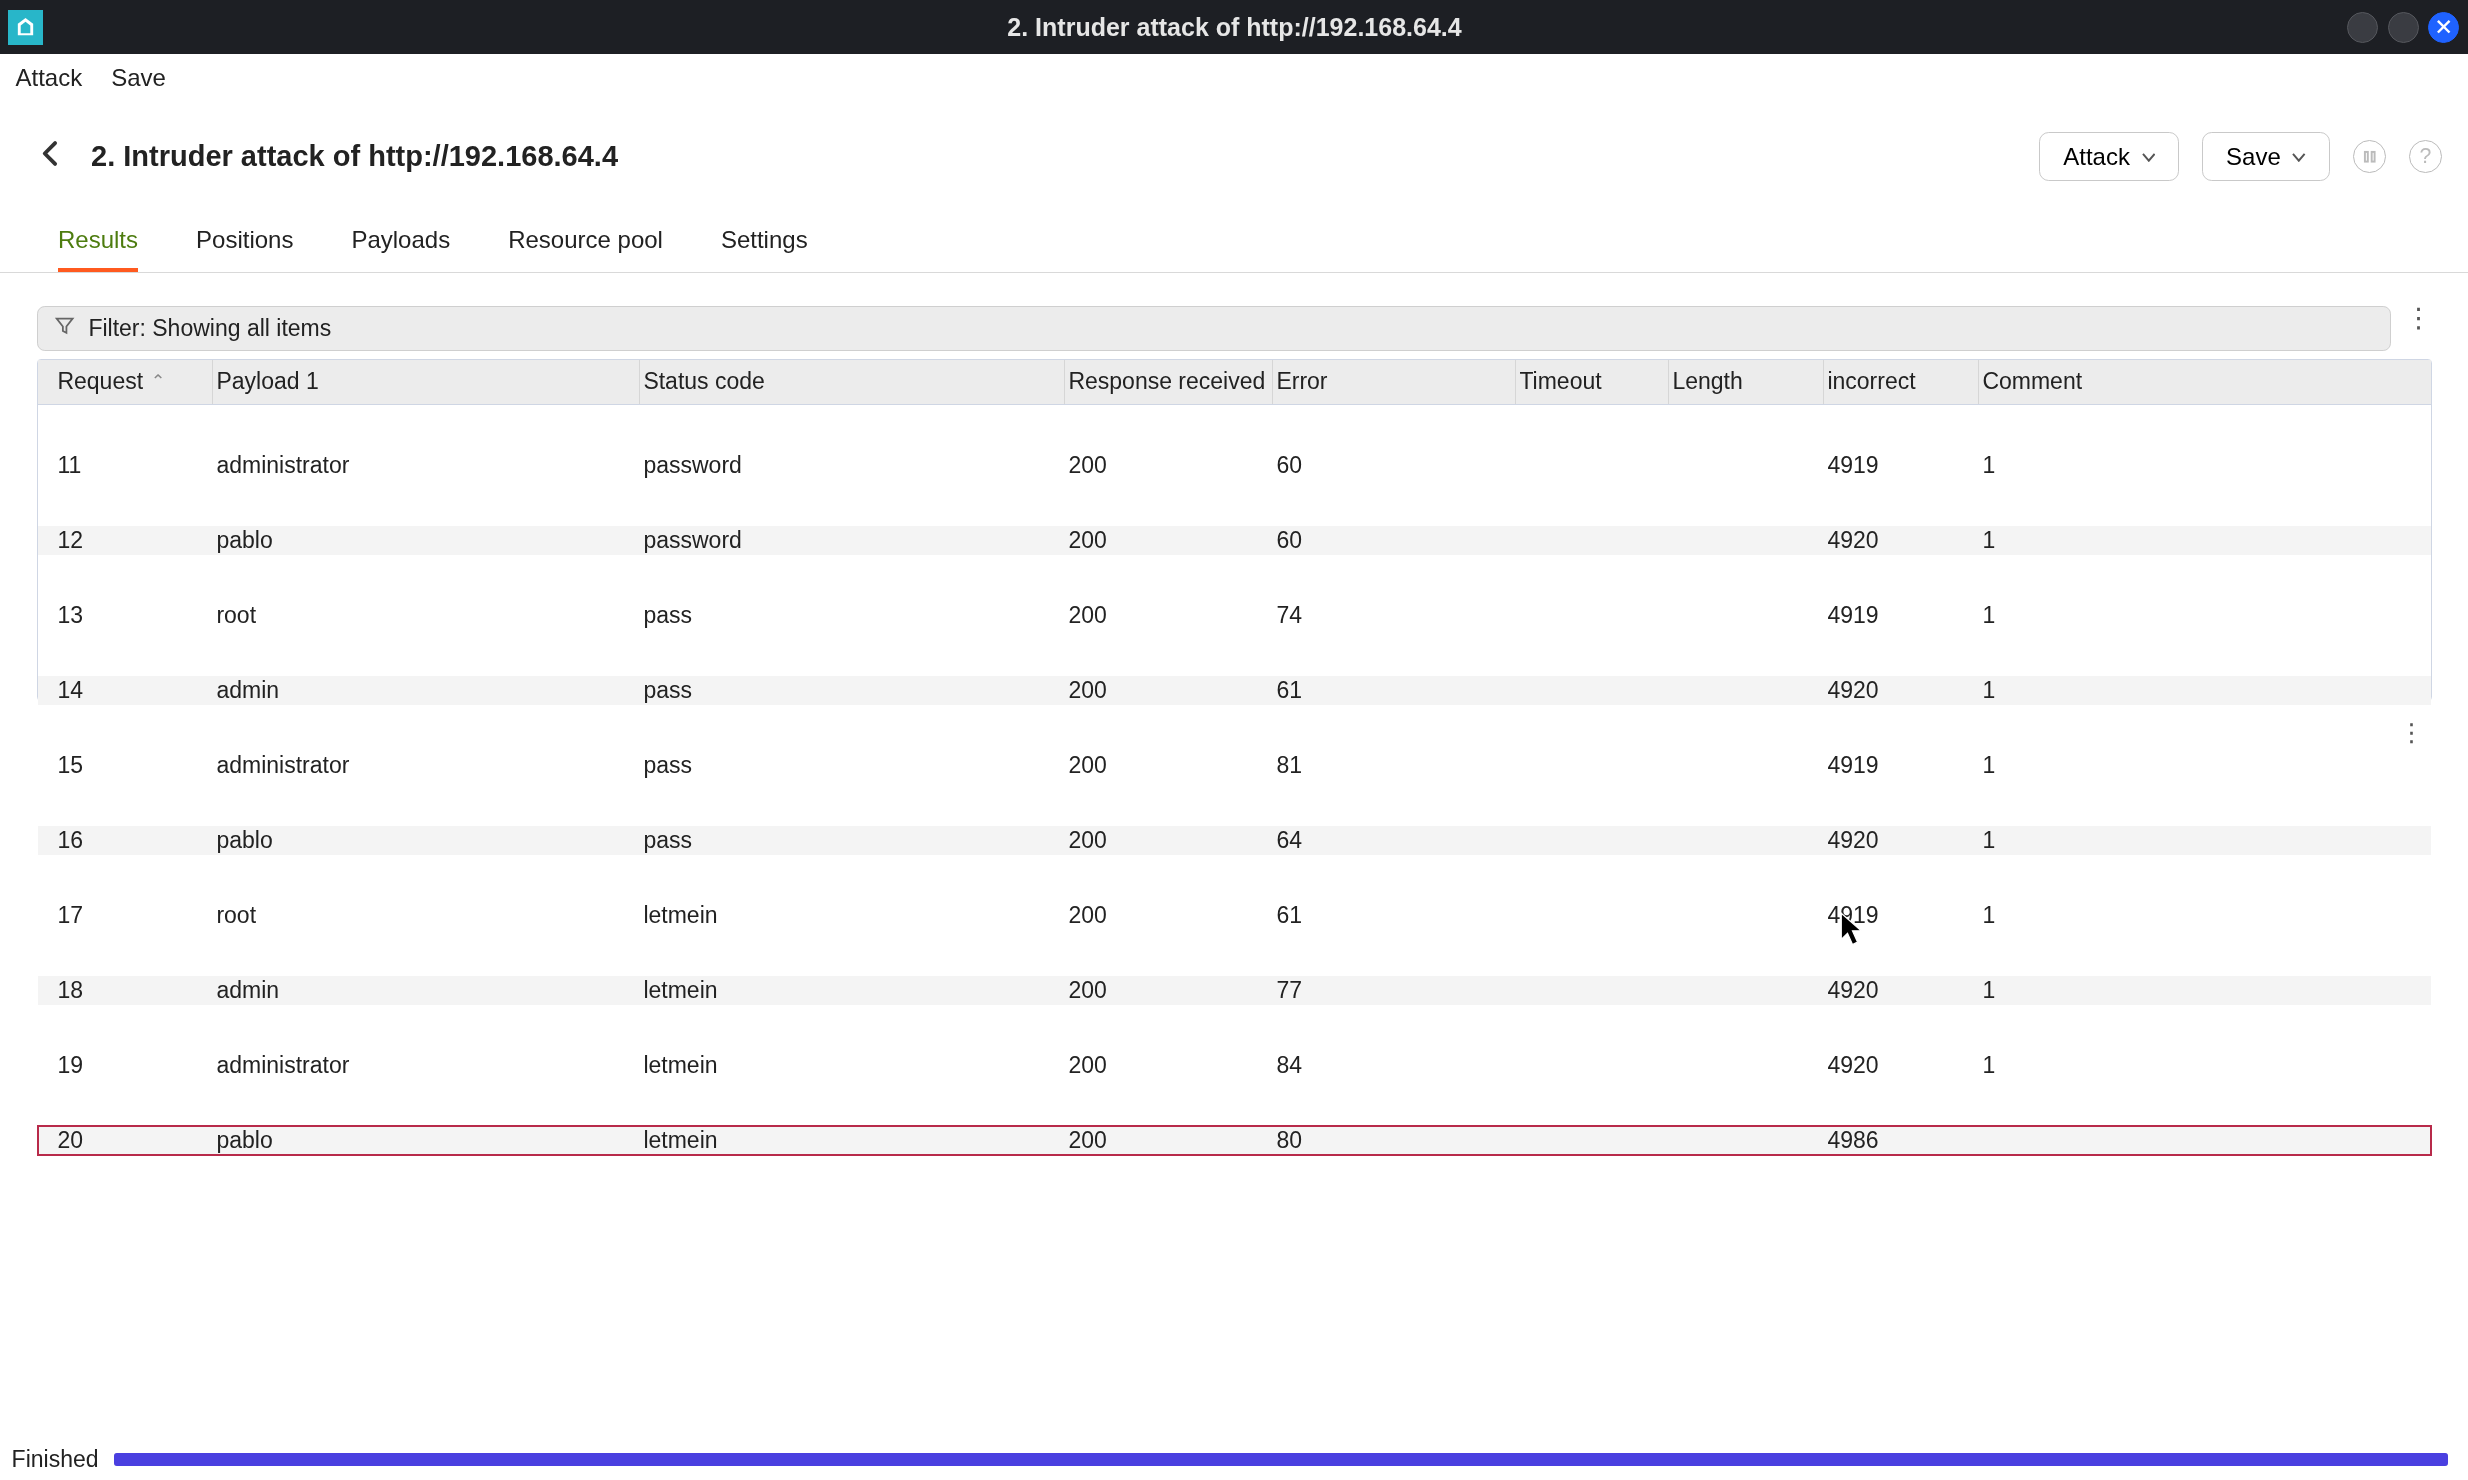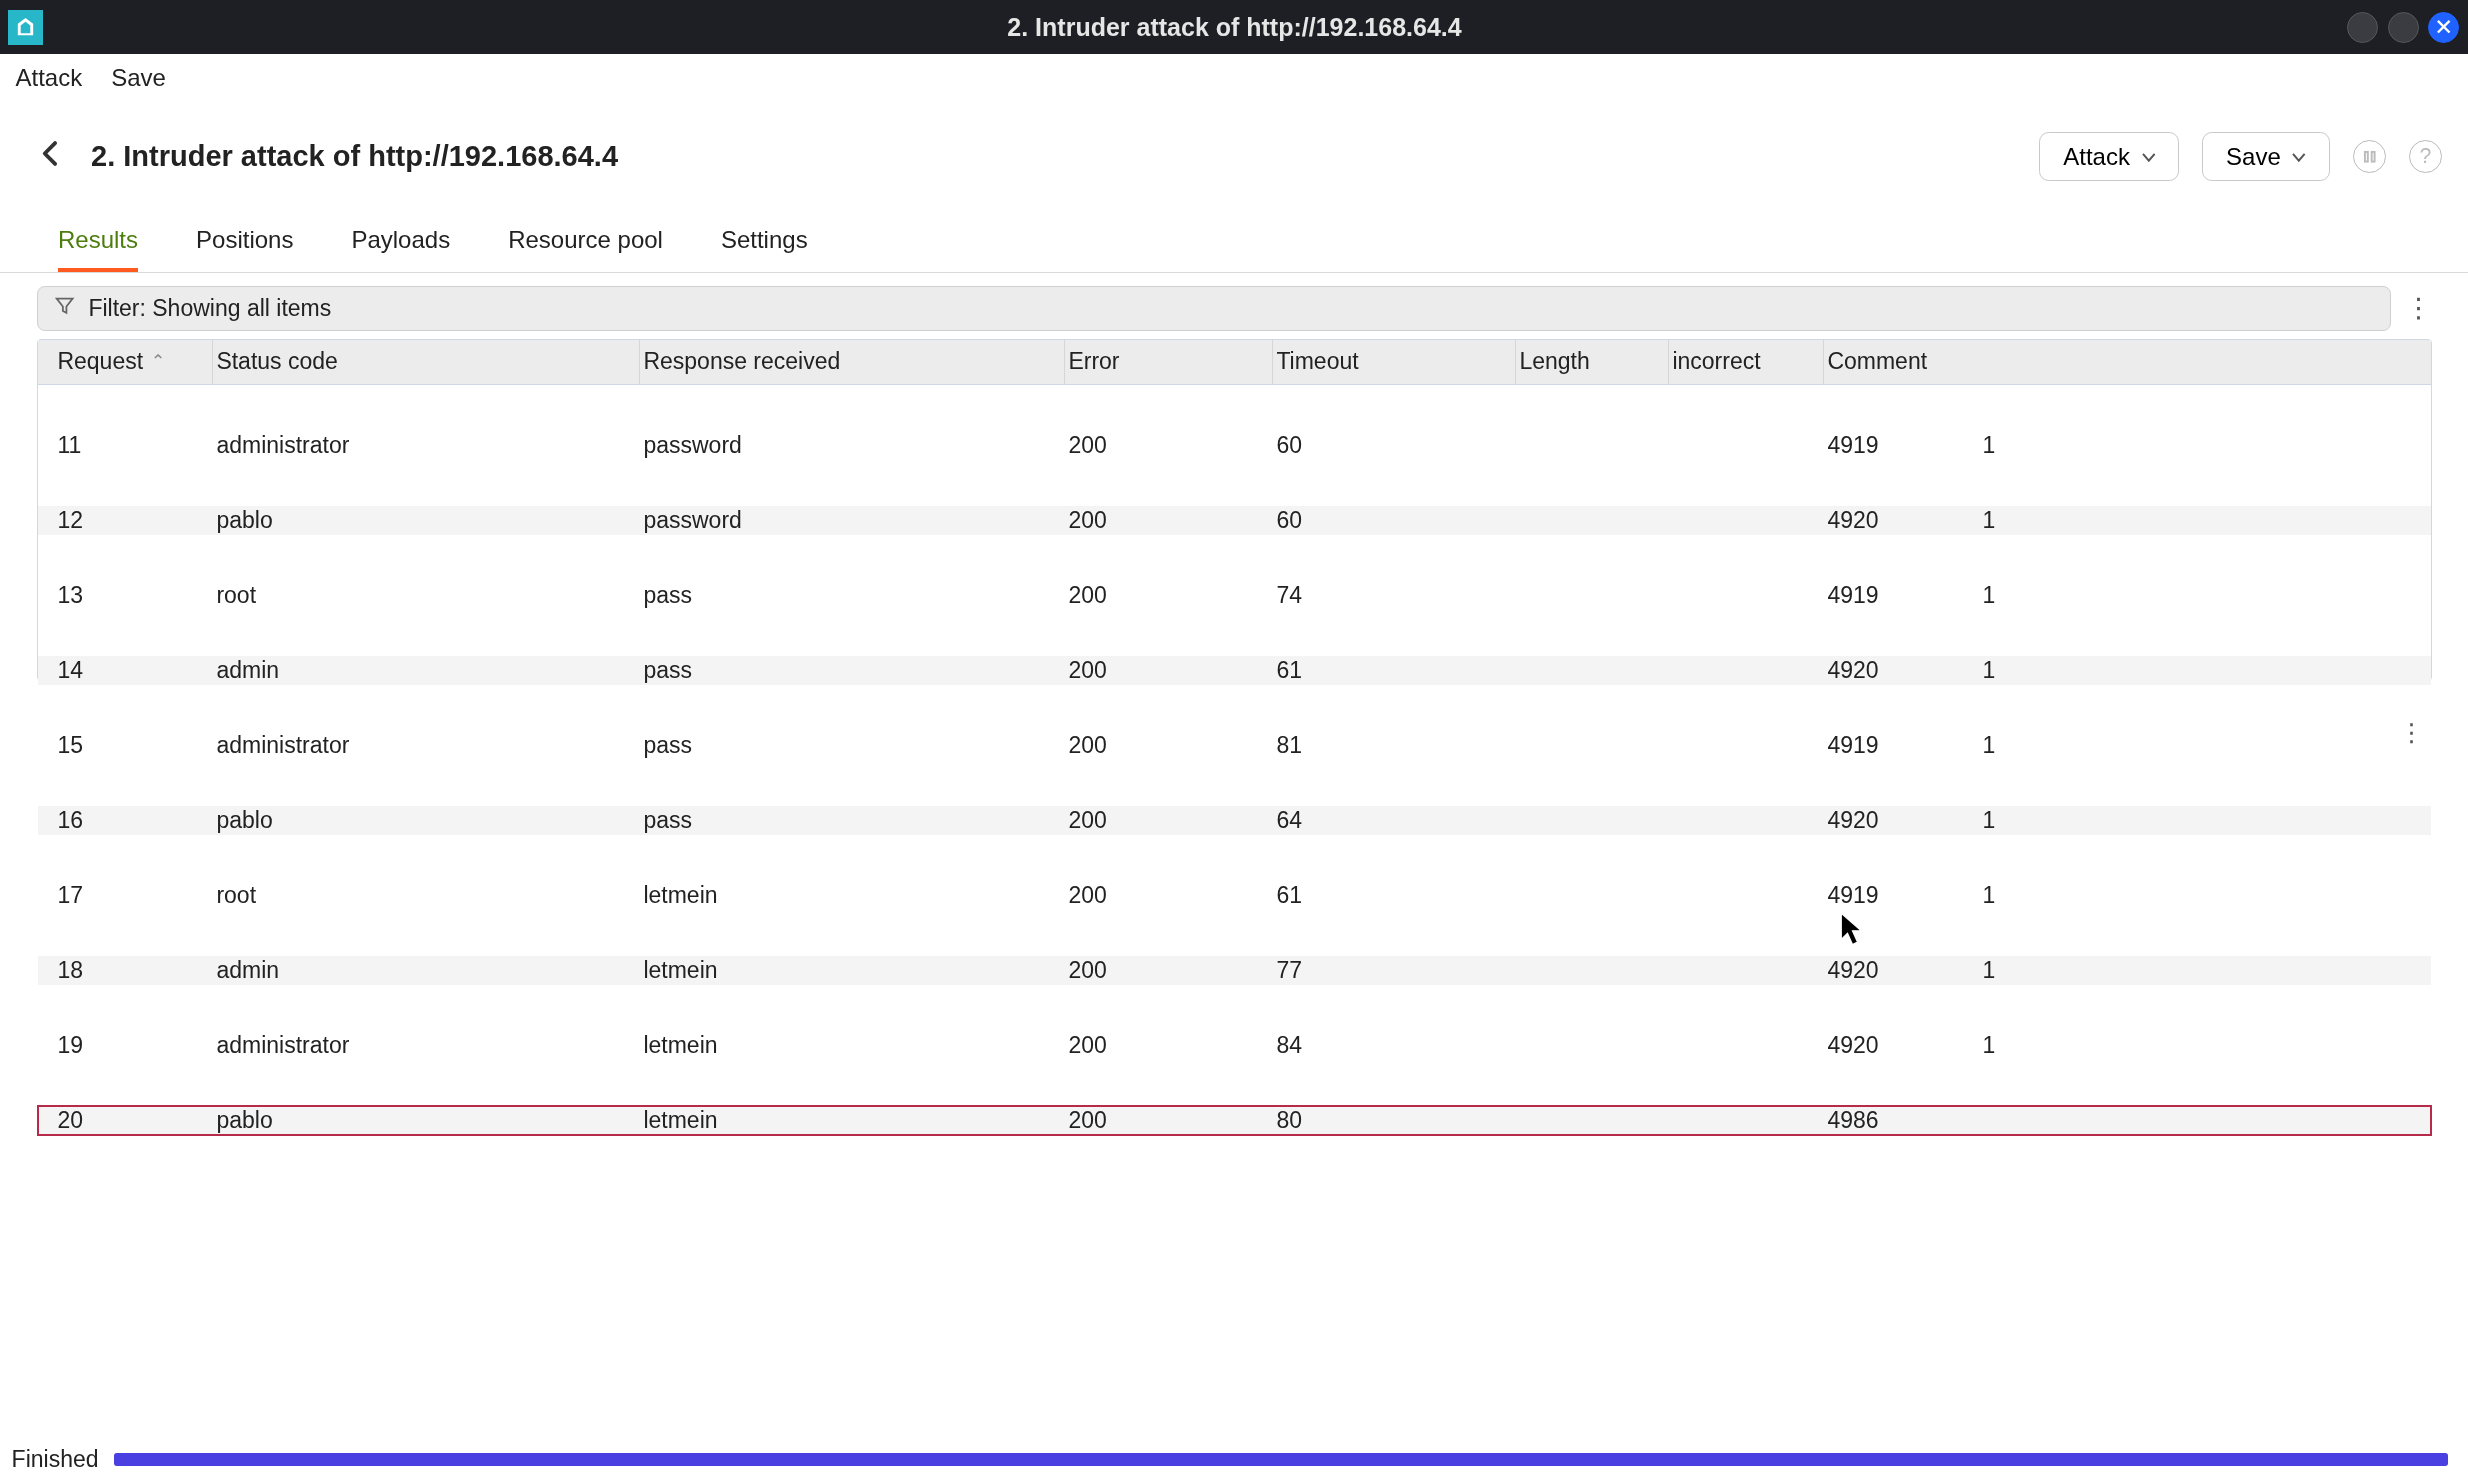--- a/index.html
+++ b/index.html
@@ -124,20 +124,21 @@
   .filter-bar {
     flex: 1;
     border: 1px solid #cfcfcf;
     border-radius: 7.8px;
     background: #ececec;
     display: flex;
     align-items: flex-start;
     gap: 13.6px;
     padding: 7.8px 15.5px;
     font-size: 23px;
+    margin-top: 20px;
   }
   .filter-bar svg { width: 21.3px; height: 21.3px; }
   .more-icon {
     width: 27px;
     text-align: center;
     font-size: 27px;
     line-height: 1;
     color: #555;
     cursor: pointer;
   }
@@ -311,20 +312,21 @@
   </div>
   <div class="more-icon">⋮</div>
 </div>
 
 <div class="table-wrap">
   <div class="grid-head">
     <div>
         <span>Request</span>
         <span class="sort-ind">⌃</span>
       </div>
+    <div>Payload 1</div>
     <div>Status code</div>
     <div>Response received</div>
     <div>Error</div>
     <div>Timeout</div>
     <div>Length</div>
     <div>incorrect</div>
     <div>Comment</div>
   </div>
   <div id="rows-container">
       <div class="grid-row">

